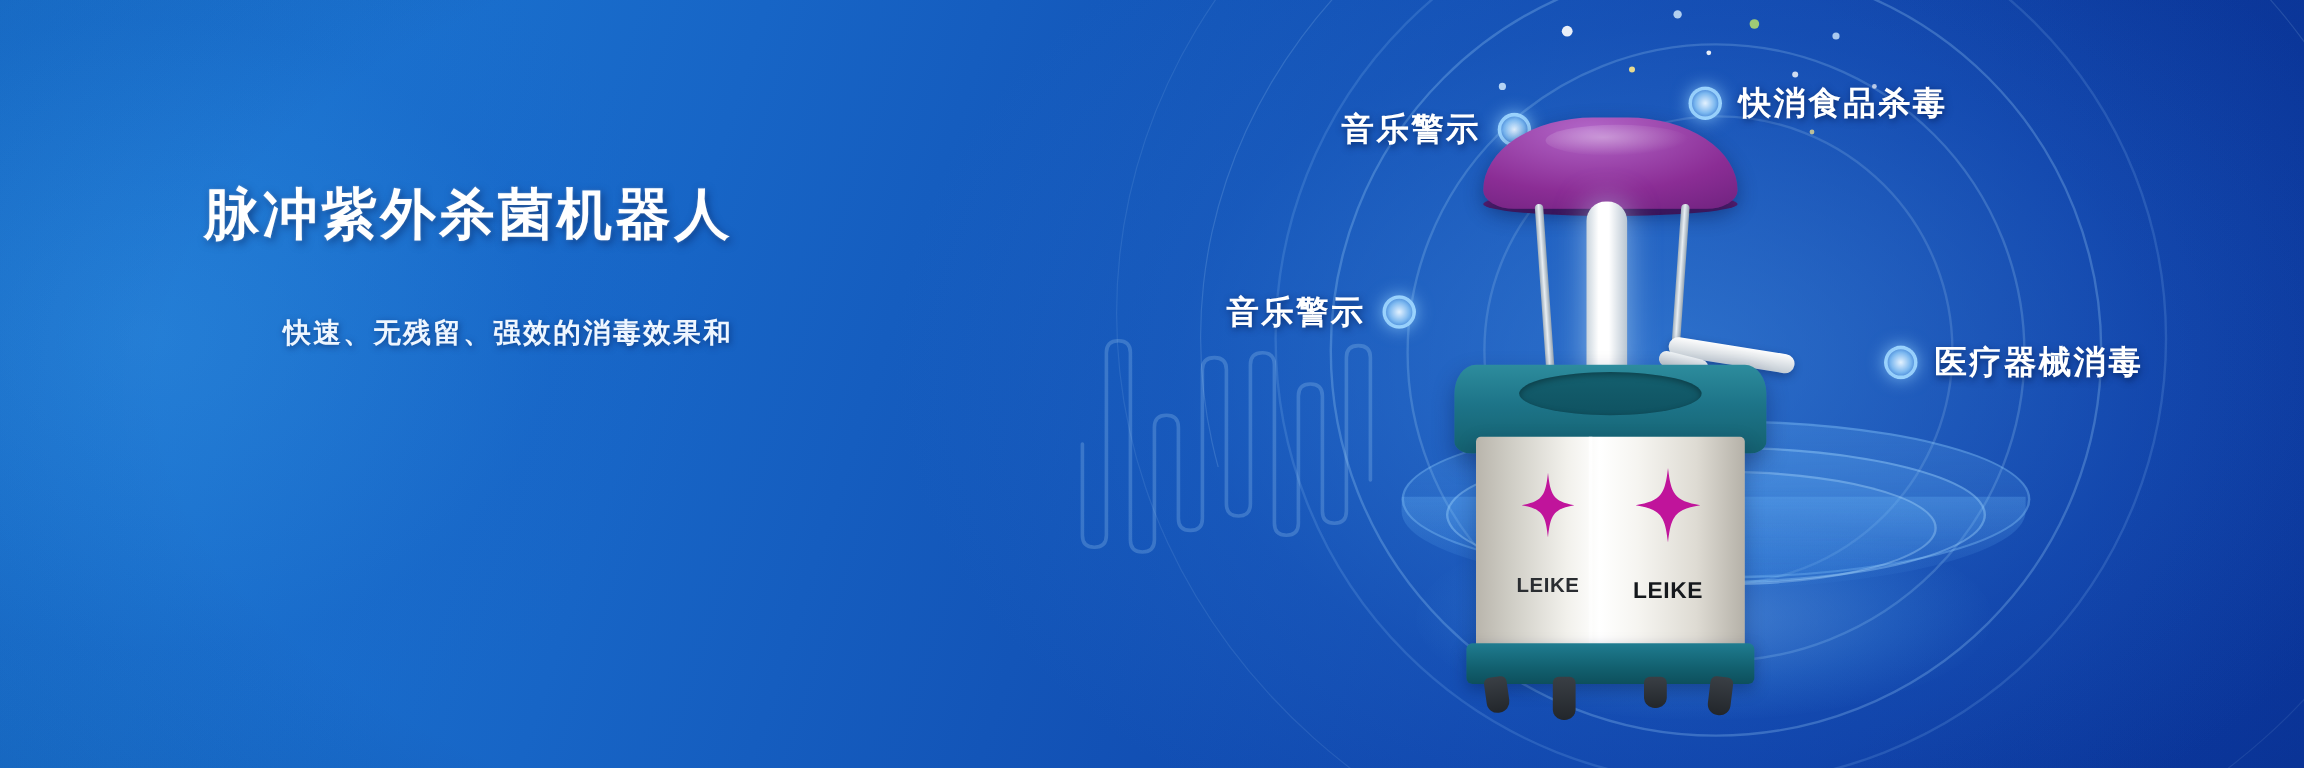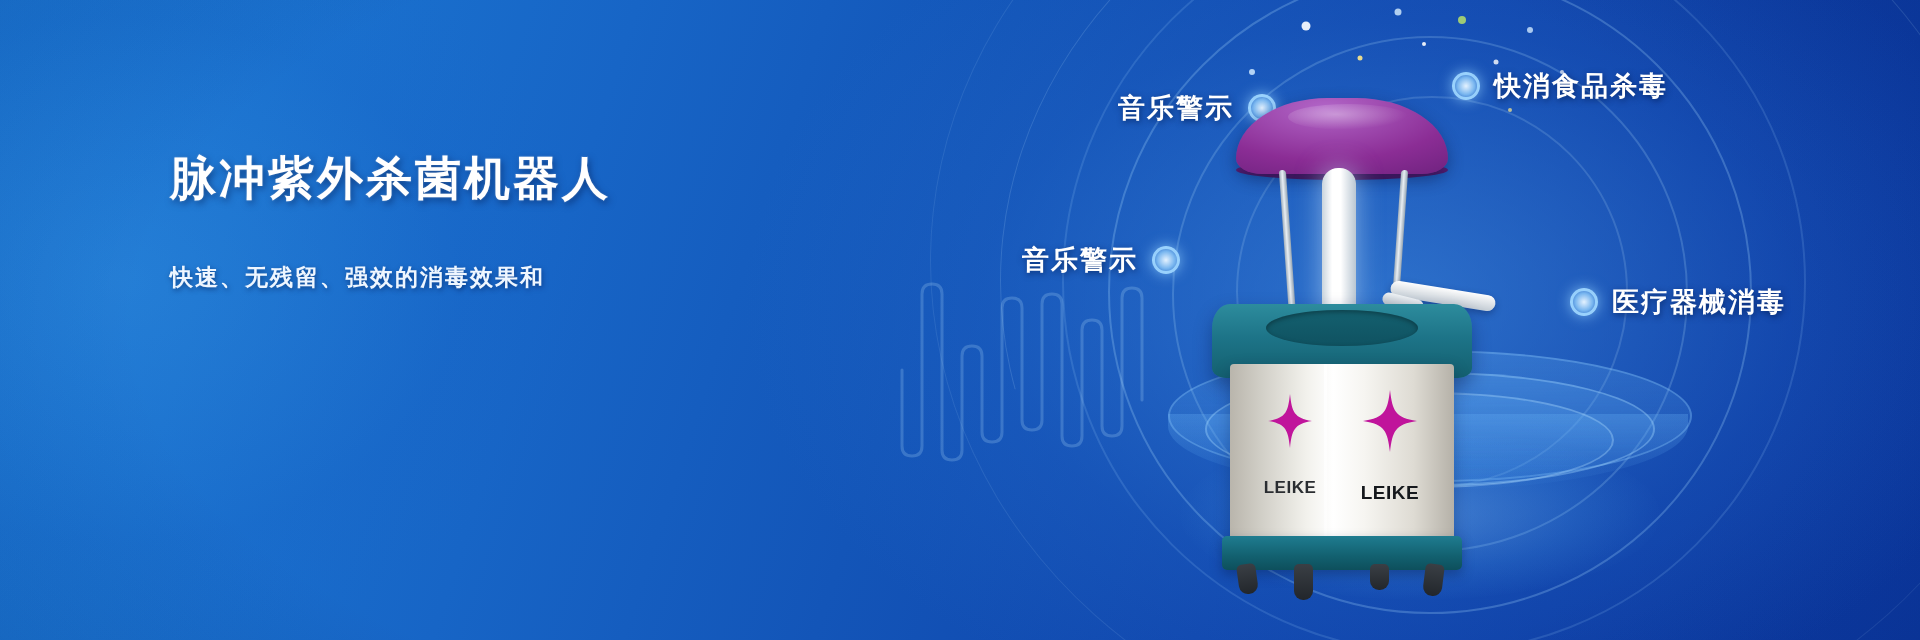--- a/index.html
+++ b/index.html
@@ -94,20 +94,21 @@
   .subcopy {
     margin-top: 46px;
     font-family: "Liberation Serif", "DejaVu Serif", serif;
     font-weight: 700;
     font-size: 23px;
     line-height: 2.0;
     letter-spacing: 2px;
     color: #eef6ff;
     text-shadow: 1px 2px 5px rgba(2,26,80,0.55);
     white-space: nowrap;
+    text-align: right;
   }
 
   
   .feat {
     position: absolute;
     display: flex;
     align-items: center;
     gap: 14px;
     white-space: nowrap;
   }
@@ -121,21 +122,21 @@
   }
   .feat-dot {
     width: 22px; height: 22px; border-radius: 50%;
     border: 3px solid rgba(160,215,255,0.9);
     background: radial-gradient(circle, #e4f2ff 0%, #79b6ef 55%, rgba(60,140,230,0.1) 100%);
     box-shadow: 0 0 14px rgba(150,210,255,0.75);
     flex: none;
   }
 
   #feat-wastewater   { left: 1118px; top: 90px; }
-  #feat-food         { left: 1452px; top: 68px; flex-direction: row-reverse; }
+  #feat-food         { left: 1407px; top: 68px; flex-direction: row-reverse; }
   #feat-air          { left: 1022px; top: 242px; }
   #feat-medical      { left: 1570px; top: 284px; flex-direction: row-reverse; }
 
   
   #device { position: absolute; left: 1212px; top: 98px; width: 260px; height: 480px; }
 
   .dome {
     position: absolute; left: 24px; top: 0; width: 212px; height: 76px;
     background: radial-gradient(ellipse 150% 170% at 42% 14%, #b266c8 0%, #8b2d95 40%, #5f1c72 78%, #47145a 100%);
     border-radius: 106px 106px 30px 30px / 70px 70px 18px 18px;

